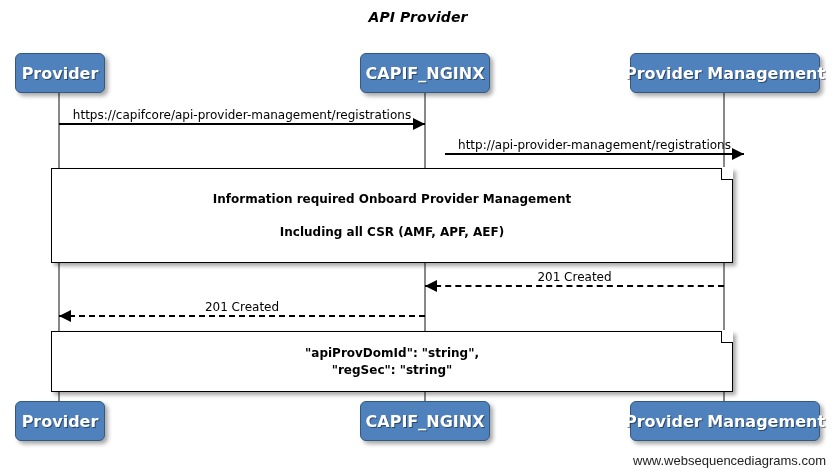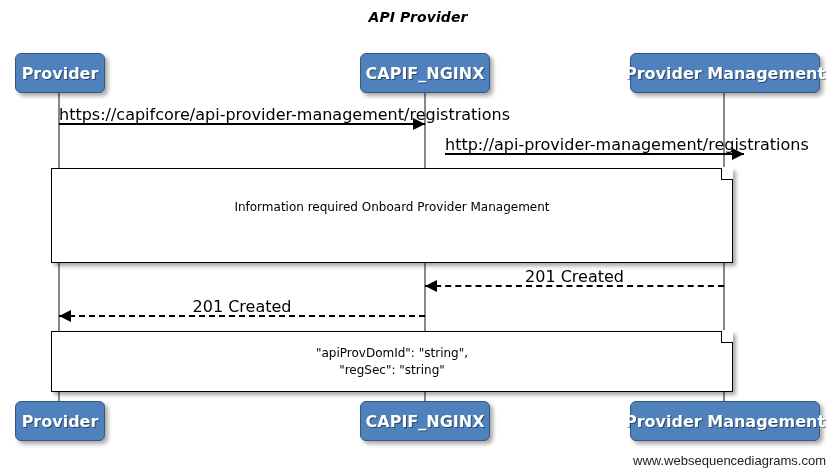--- a/index.html
+++ b/index.html
@@ -70,21 +70,21 @@
     border-top: 2px solid #000000;
   }
   .msg-line.dashed {
     border-top: 2px dashed #000000;
   }
   .msg-label {
     position: absolute;
     bottom: 3px;
     width: 100%;
     text-align: center;
-    font-size: 16px;
+    font-size: 12px;
     color: #000000;
     white-space: nowrap;
     line-height: 14px;
   }
   .arrowhead {
     position: absolute;
     bottom: -5px;
     width: 0;
     height: 0;
     border-top: 6px solid transparent;
@@ -136,20 +136,21 @@
     flex-direction: column;
     align-items: center;
     justify-content: center;
     font-size: 12px;
     color: #000000;
   }
   .note-line {
     text-align: center;
     white-space: pre;
     line-height: 17px;
+    font-weight: bold;
   }
   .note-spacer {
     height: 16px;
   }
 
   
   .watermark {
     position: absolute;
     right: 10px;
     bottom: 6px;
@@ -189,20 +190,21 @@
   <div class="message" style="left:425px; top:129px; width:299px;margin-left:20px;">
     <div class="msg-label">http://api-provider-management/registrations</div>
     <div class="msg-line" style="width:299px;"></div>
     <div class="arrowhead right" style="left:287px;"></div>
   </div>
 
   <div class="note" style="left:51px; top:168px; width:682px; height:95px;">
     <div class="note-body">
       <div class="note-line">Information required Onboard Provider Management</div>
       <div class="note-spacer"></div>
+      <div class="note-line">Including all CSR (AMF, APF, AEF)</div>
     </div>
     <div class="note-fold"></div>
   </div>
 
   <div class="message" style="left:425px; top:261px; width:299px;">
     <div class="msg-label">201 Created</div>
     <div class="msg-line dashed" style="width:299px;"></div>
     <div class="arrowhead left" style="left:0px;"></div>
   </div>
 

